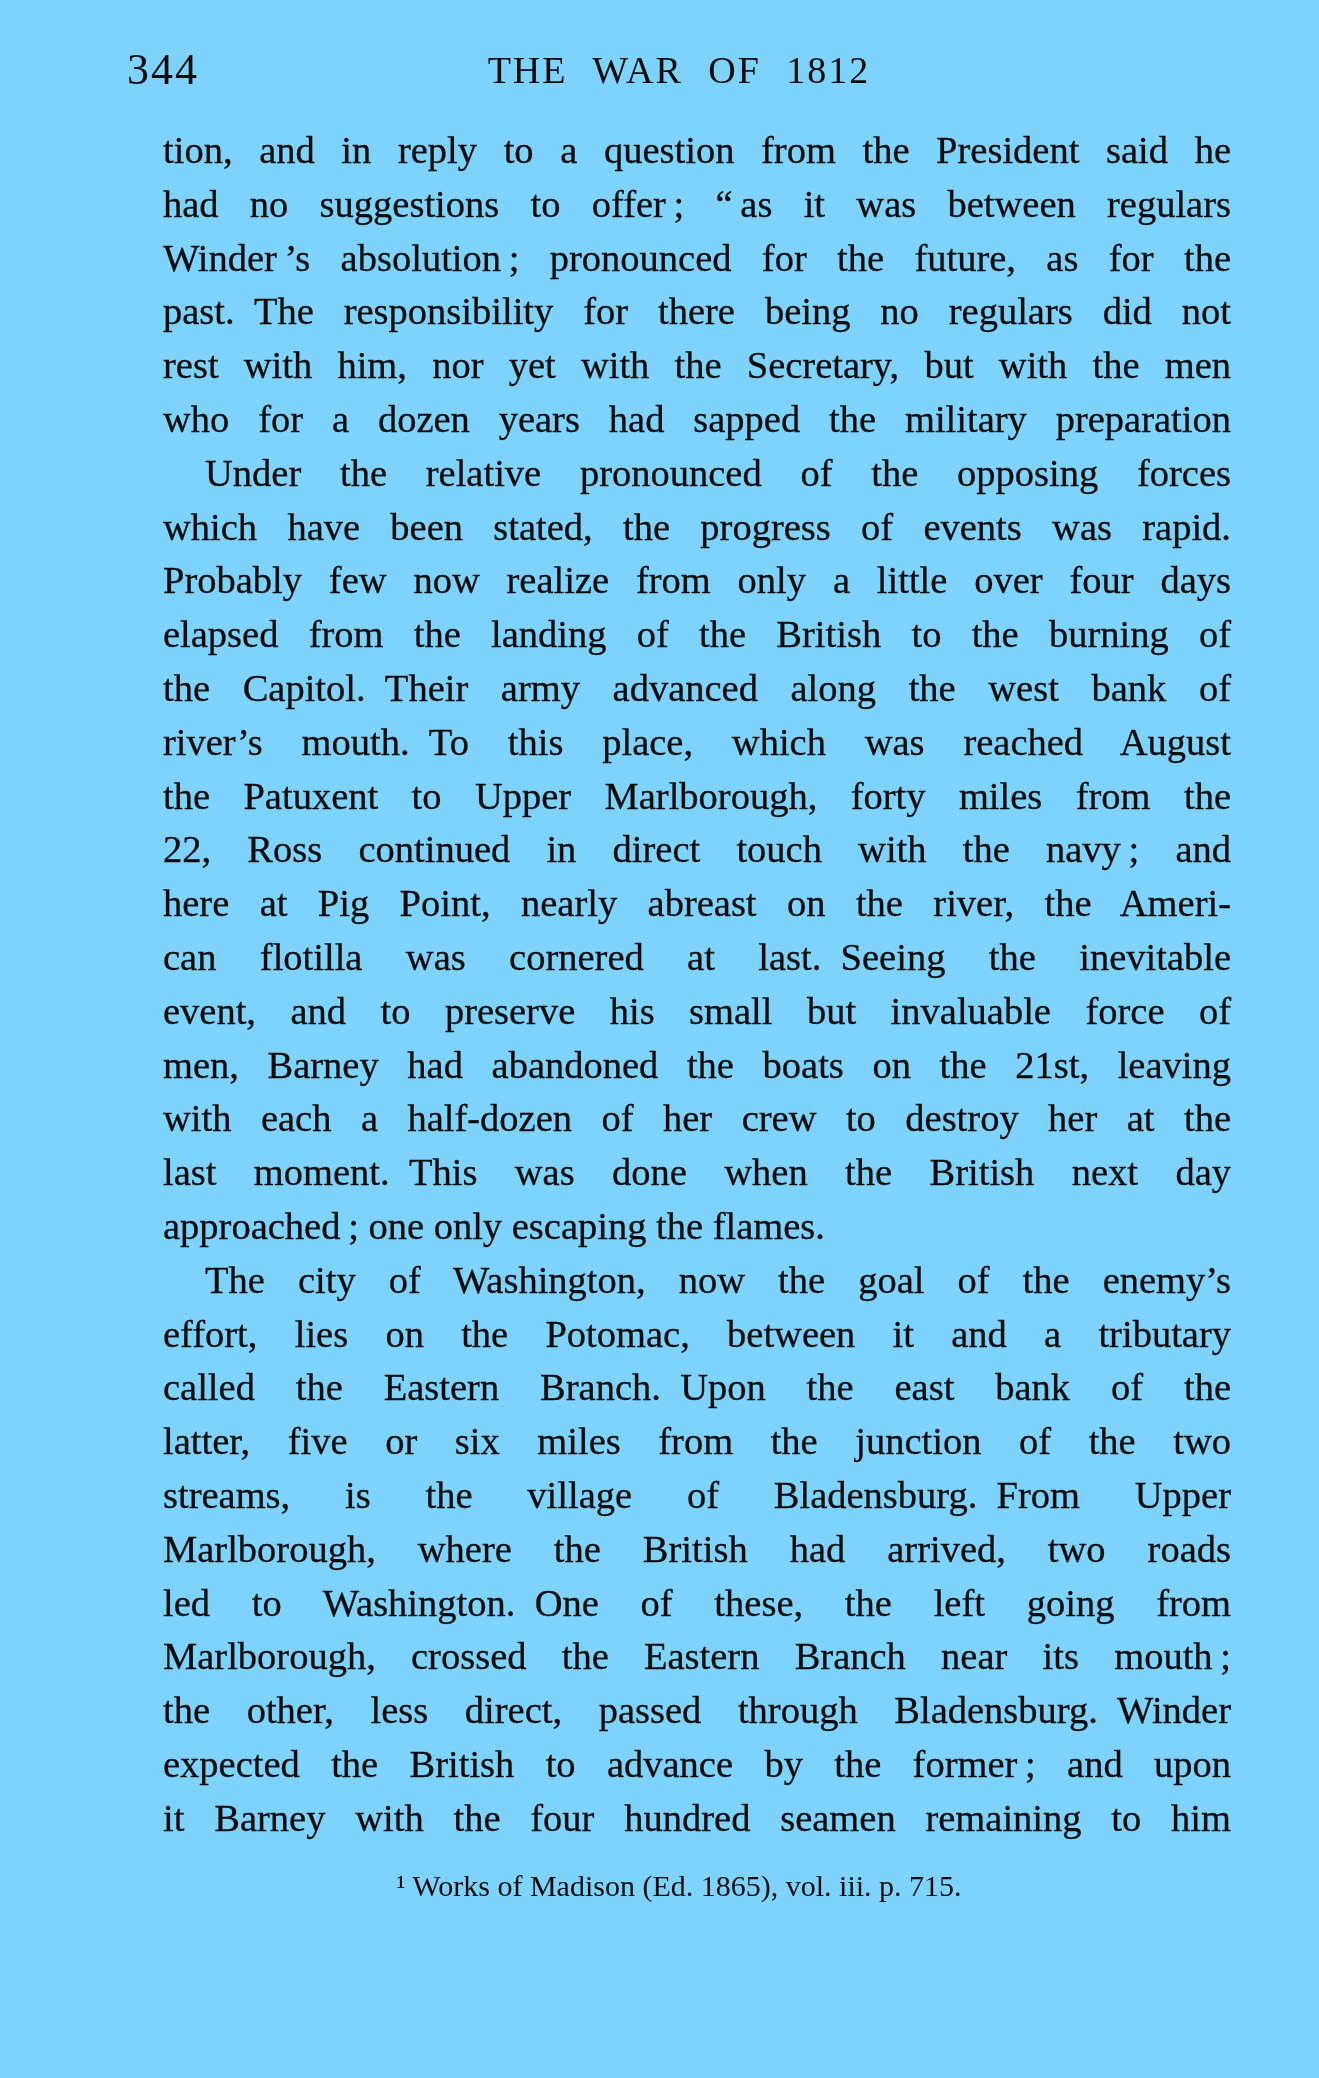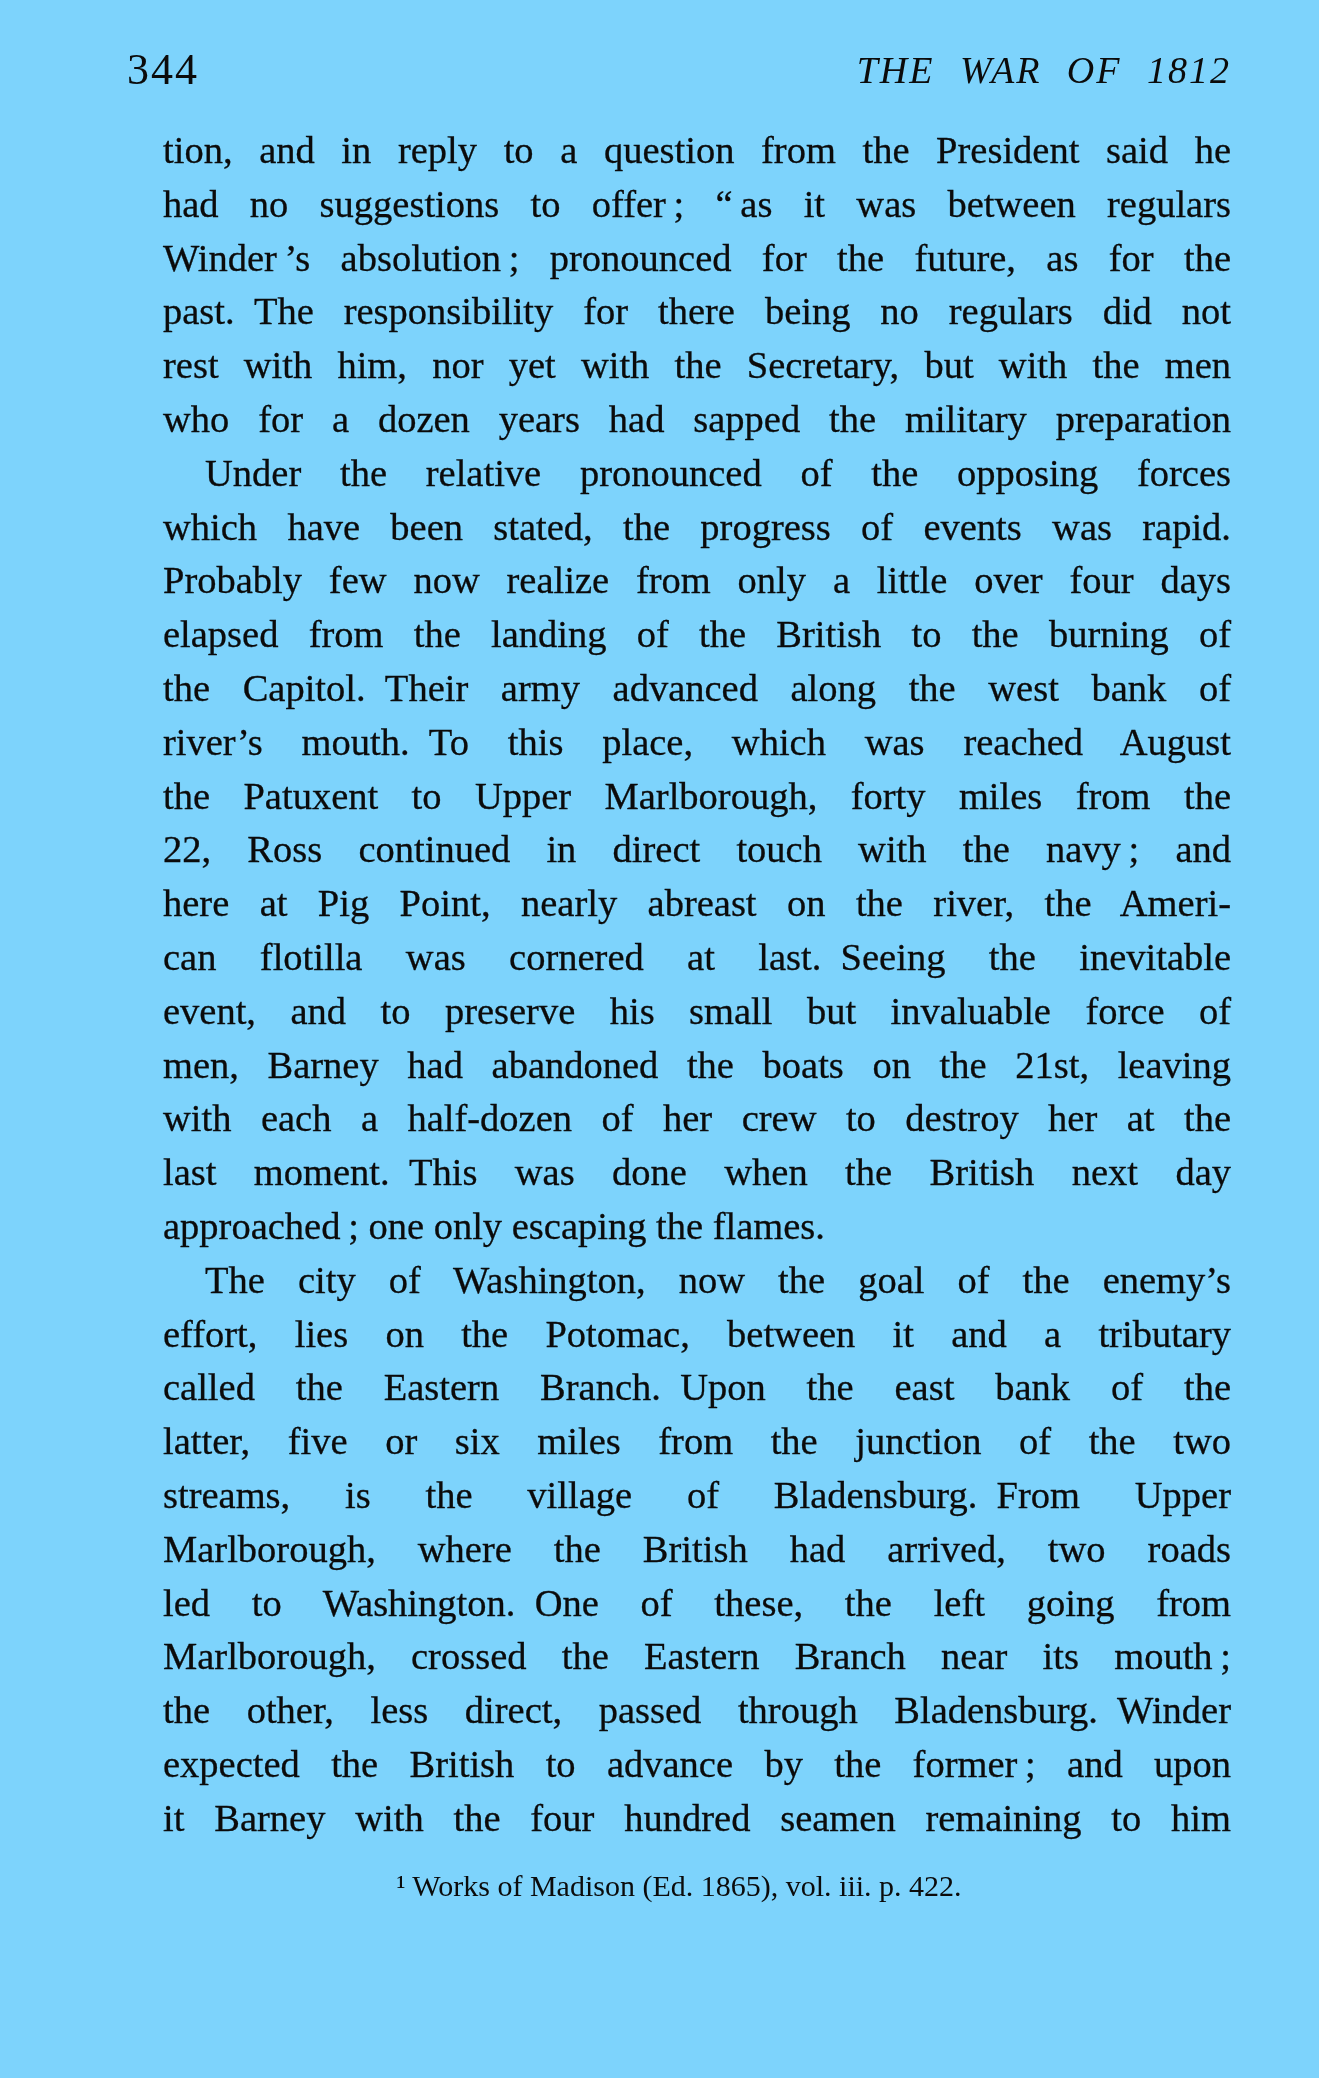--- a/index.html
+++ b/index.html
@@ -30,22 +30,21 @@
   .pagenum {
     position: absolute;
     left: 0;
     top: 0;
     font-size: 44px;
     line-height: 52px;
     letter-spacing: 2px;
   }
   .runhead {
     display: block;
-    text-align: right;
-    font-style: italic;
+    text-align: center;
     font-size: 38px;
     line-height: 52px;
     letter-spacing: 2px;
     word-spacing: 14px;
   }
   .bodytext {
     margin-top: 28px;
     font-size: 38.5px;
     line-height: 53.8px;
     margin-left: 36px;
@@ -110,17 +109,17 @@
       <div class="line">streams, is the village of Bladensburg. From Upper</div>
       <div class="line">Marlborough, where the British had arrived, two roads</div>
       <div class="line">led to Washington. One of these, the left going from</div>
       <div class="line">Marlborough, crossed the Eastern Branch near its mouth ;</div>
       <div class="line">the other, less direct, passed through Bladensburg. Winder</div>
       <div class="line">expected the British to advance by the former ; and upon</div>
       <div class="line">it Barney with the four hundred seamen remaining to him</div>
     </main>
 
     <footer class="footnote">
-      <span>¹ Works of Madison (Ed. 1865), vol. iii. p. 422.</span>
+      <span>¹ Works of Madison (Ed. 1865), vol. iii. p. 715.</span>
     </footer>
 
   </div>
 </div>
 
 </body></html>

